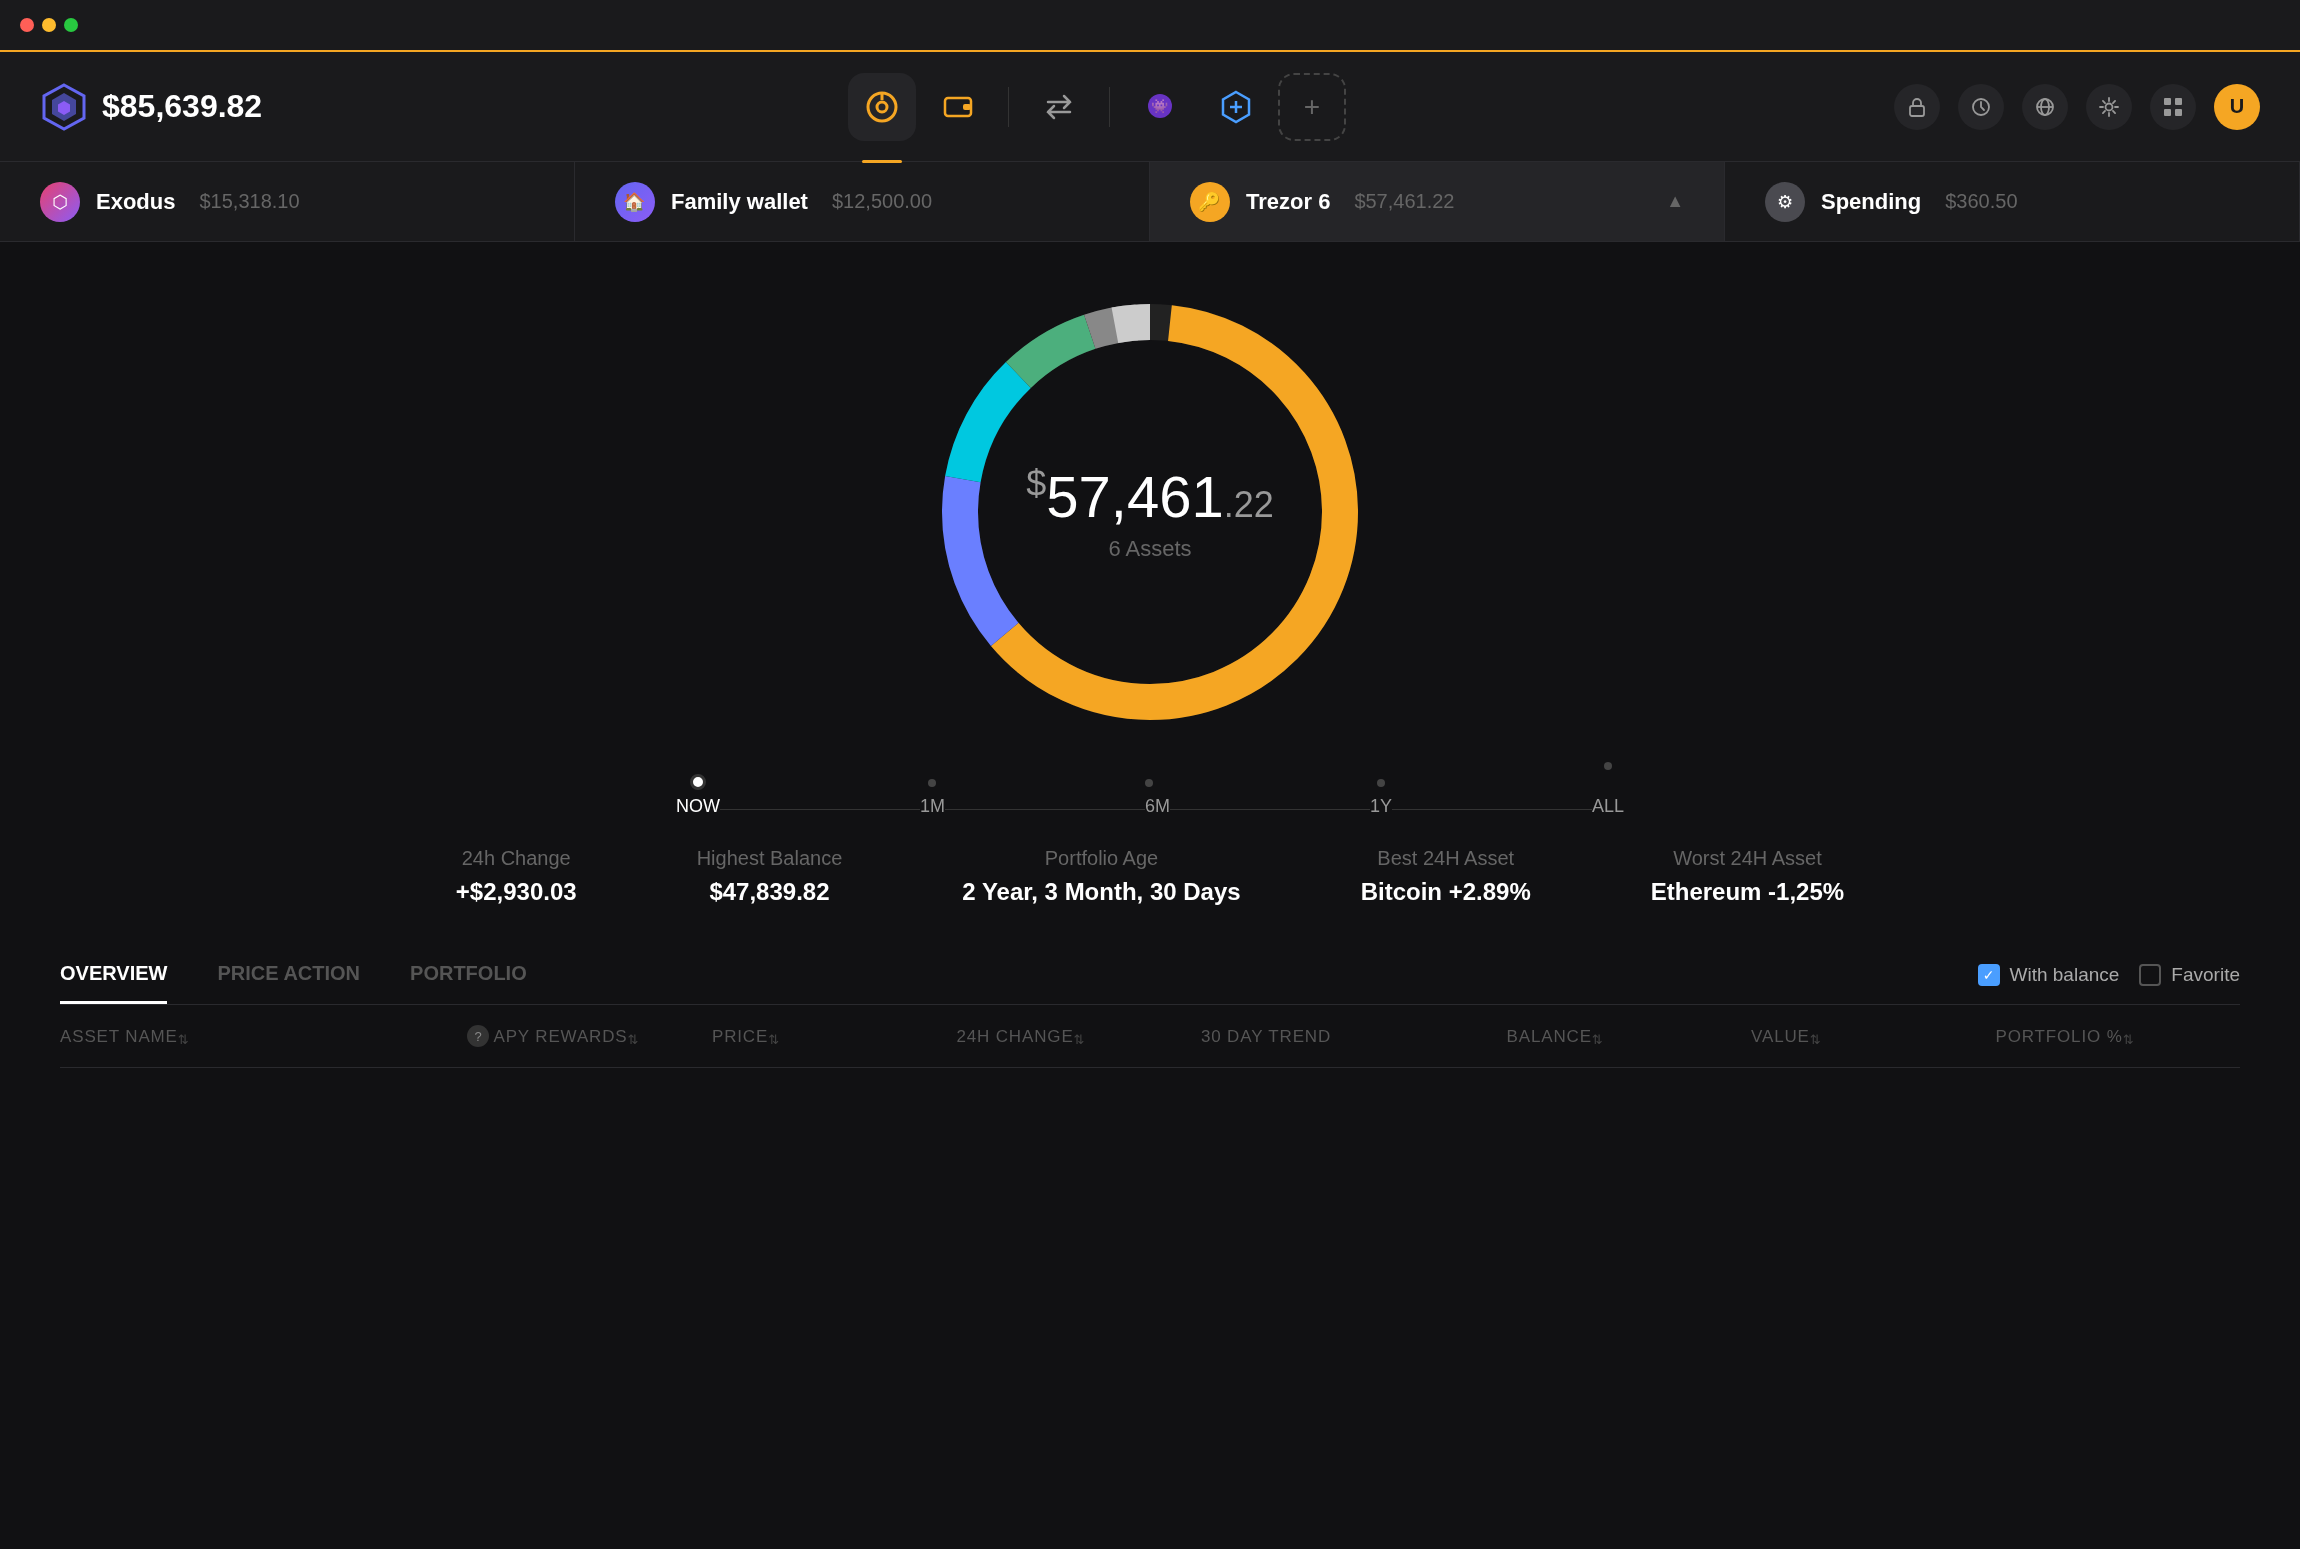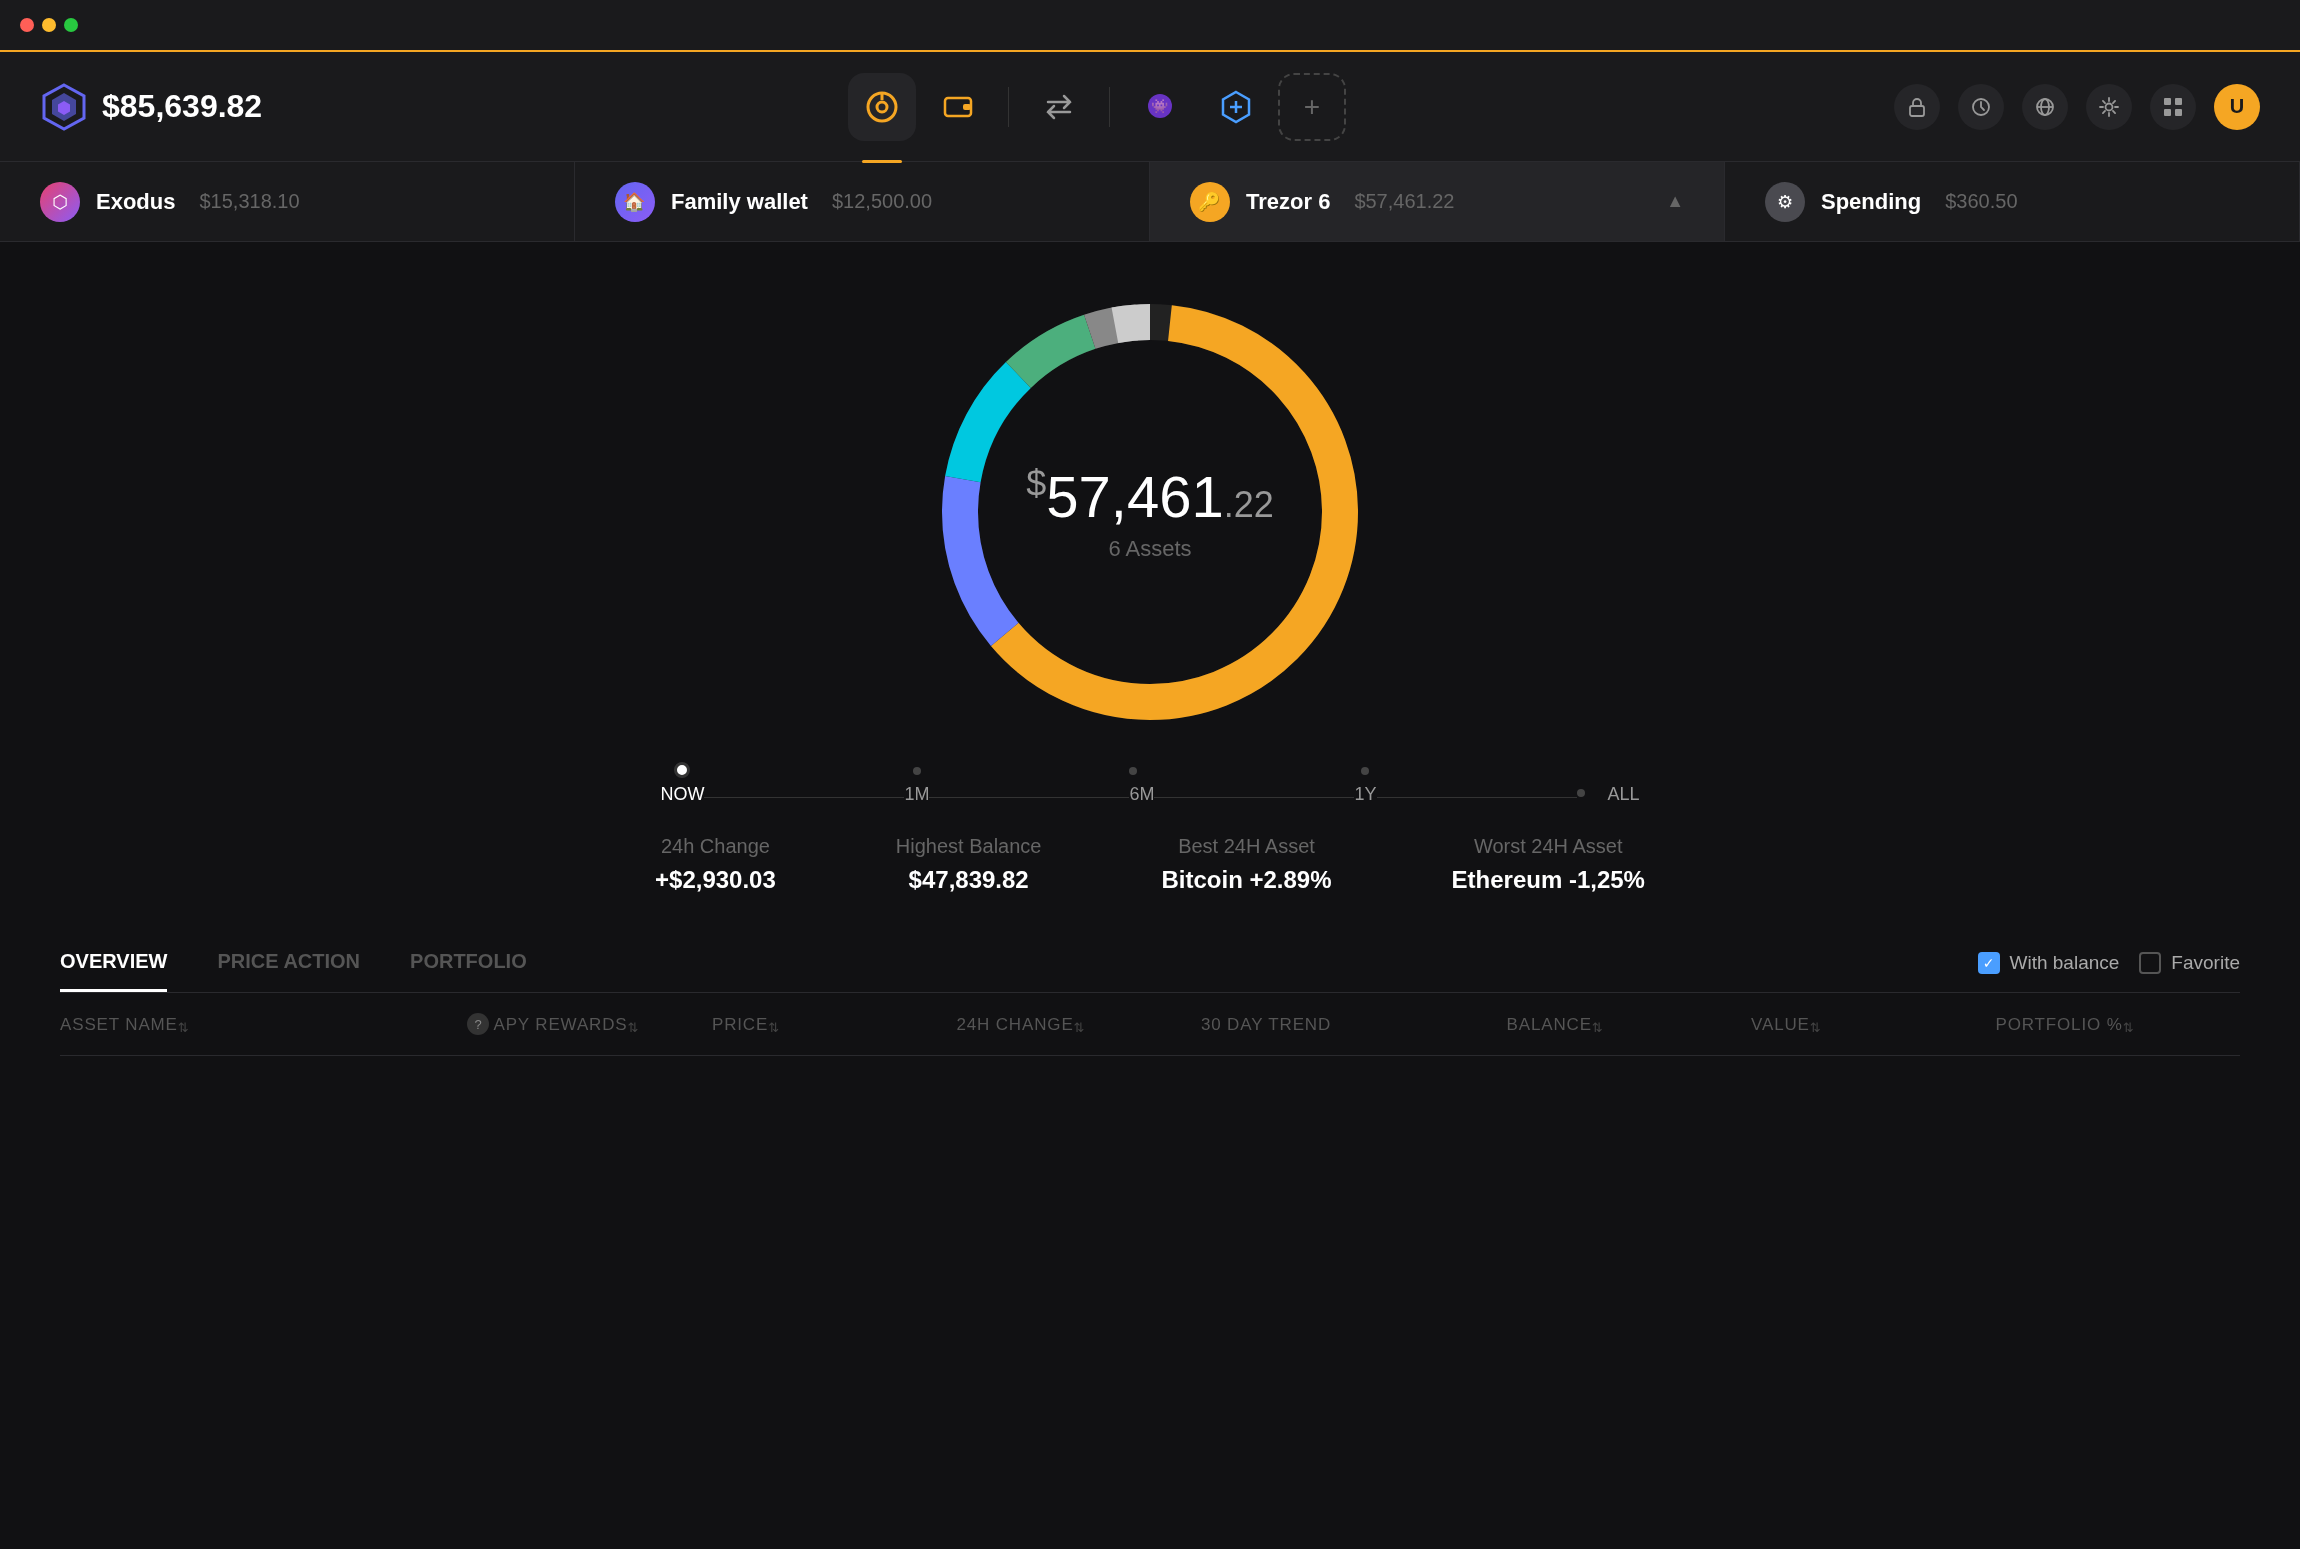--- a/index.html
+++ b/index.html
@@ -566,34 +566,38 @@
       <div style="display:flex;flex-direction:column;align-items:flex-start;gap:6px;">
         <div style="width:8px;height:8px;border-radius:50%;background:#444;margin-bottom:3px;"></div>
         <span class="timeline-label">6M</span>
       </div>
       <div class="timeline-line"></div>
       <div style="display:flex;flex-direction:column;align-items:center;gap:6px;">
         <div style="width:8px;height:8px;border-radius:50%;background:#444;margin-bottom:3px;"></div>
         <span class="timeline-label">1Y</span>
       </div>
       <div class="timeline-line"></div>
-      <div style="display:flex;flex-direction:row;align-items:center;gap:23px;">
+      <div style="display:flex;flex-direction:column;align-items:center;gap:23px;">
         <div style="width:8px;height:8px;border-radius:50%;background:#444;margin-bottom:3px;"></div>
         <span class="timeline-label">ALL</span>
       </div>
     </div>
 
     <div class="stats-row">
       <div class="stat-item">
         <div class="stat-label">24h Change</div>
         <div class="stat-value">+$2,930.03</div>
       </div>
       <div class="stat-item">
         <div class="stat-label">Highest Balance</div>
         <div class="stat-value">$47,839.82</div>
+      </div>
+      <div class="stat-item">
+        <div class="stat-label">Portfolio Age</div>
+        <div class="stat-value">2 Year, 3 Month, 30 Days</div>
       </div>
       <div class="stat-item">
         <div class="stat-label">Best 24H Asset</div>
         <div class="stat-value">Bitcoin +2.89%</div>
       </div>
       <div class="stat-item">
         <div class="stat-label">Worst 24H Asset</div>
         <div class="stat-value">Ethereum -1,25%</div>
       </div>
     </div>

